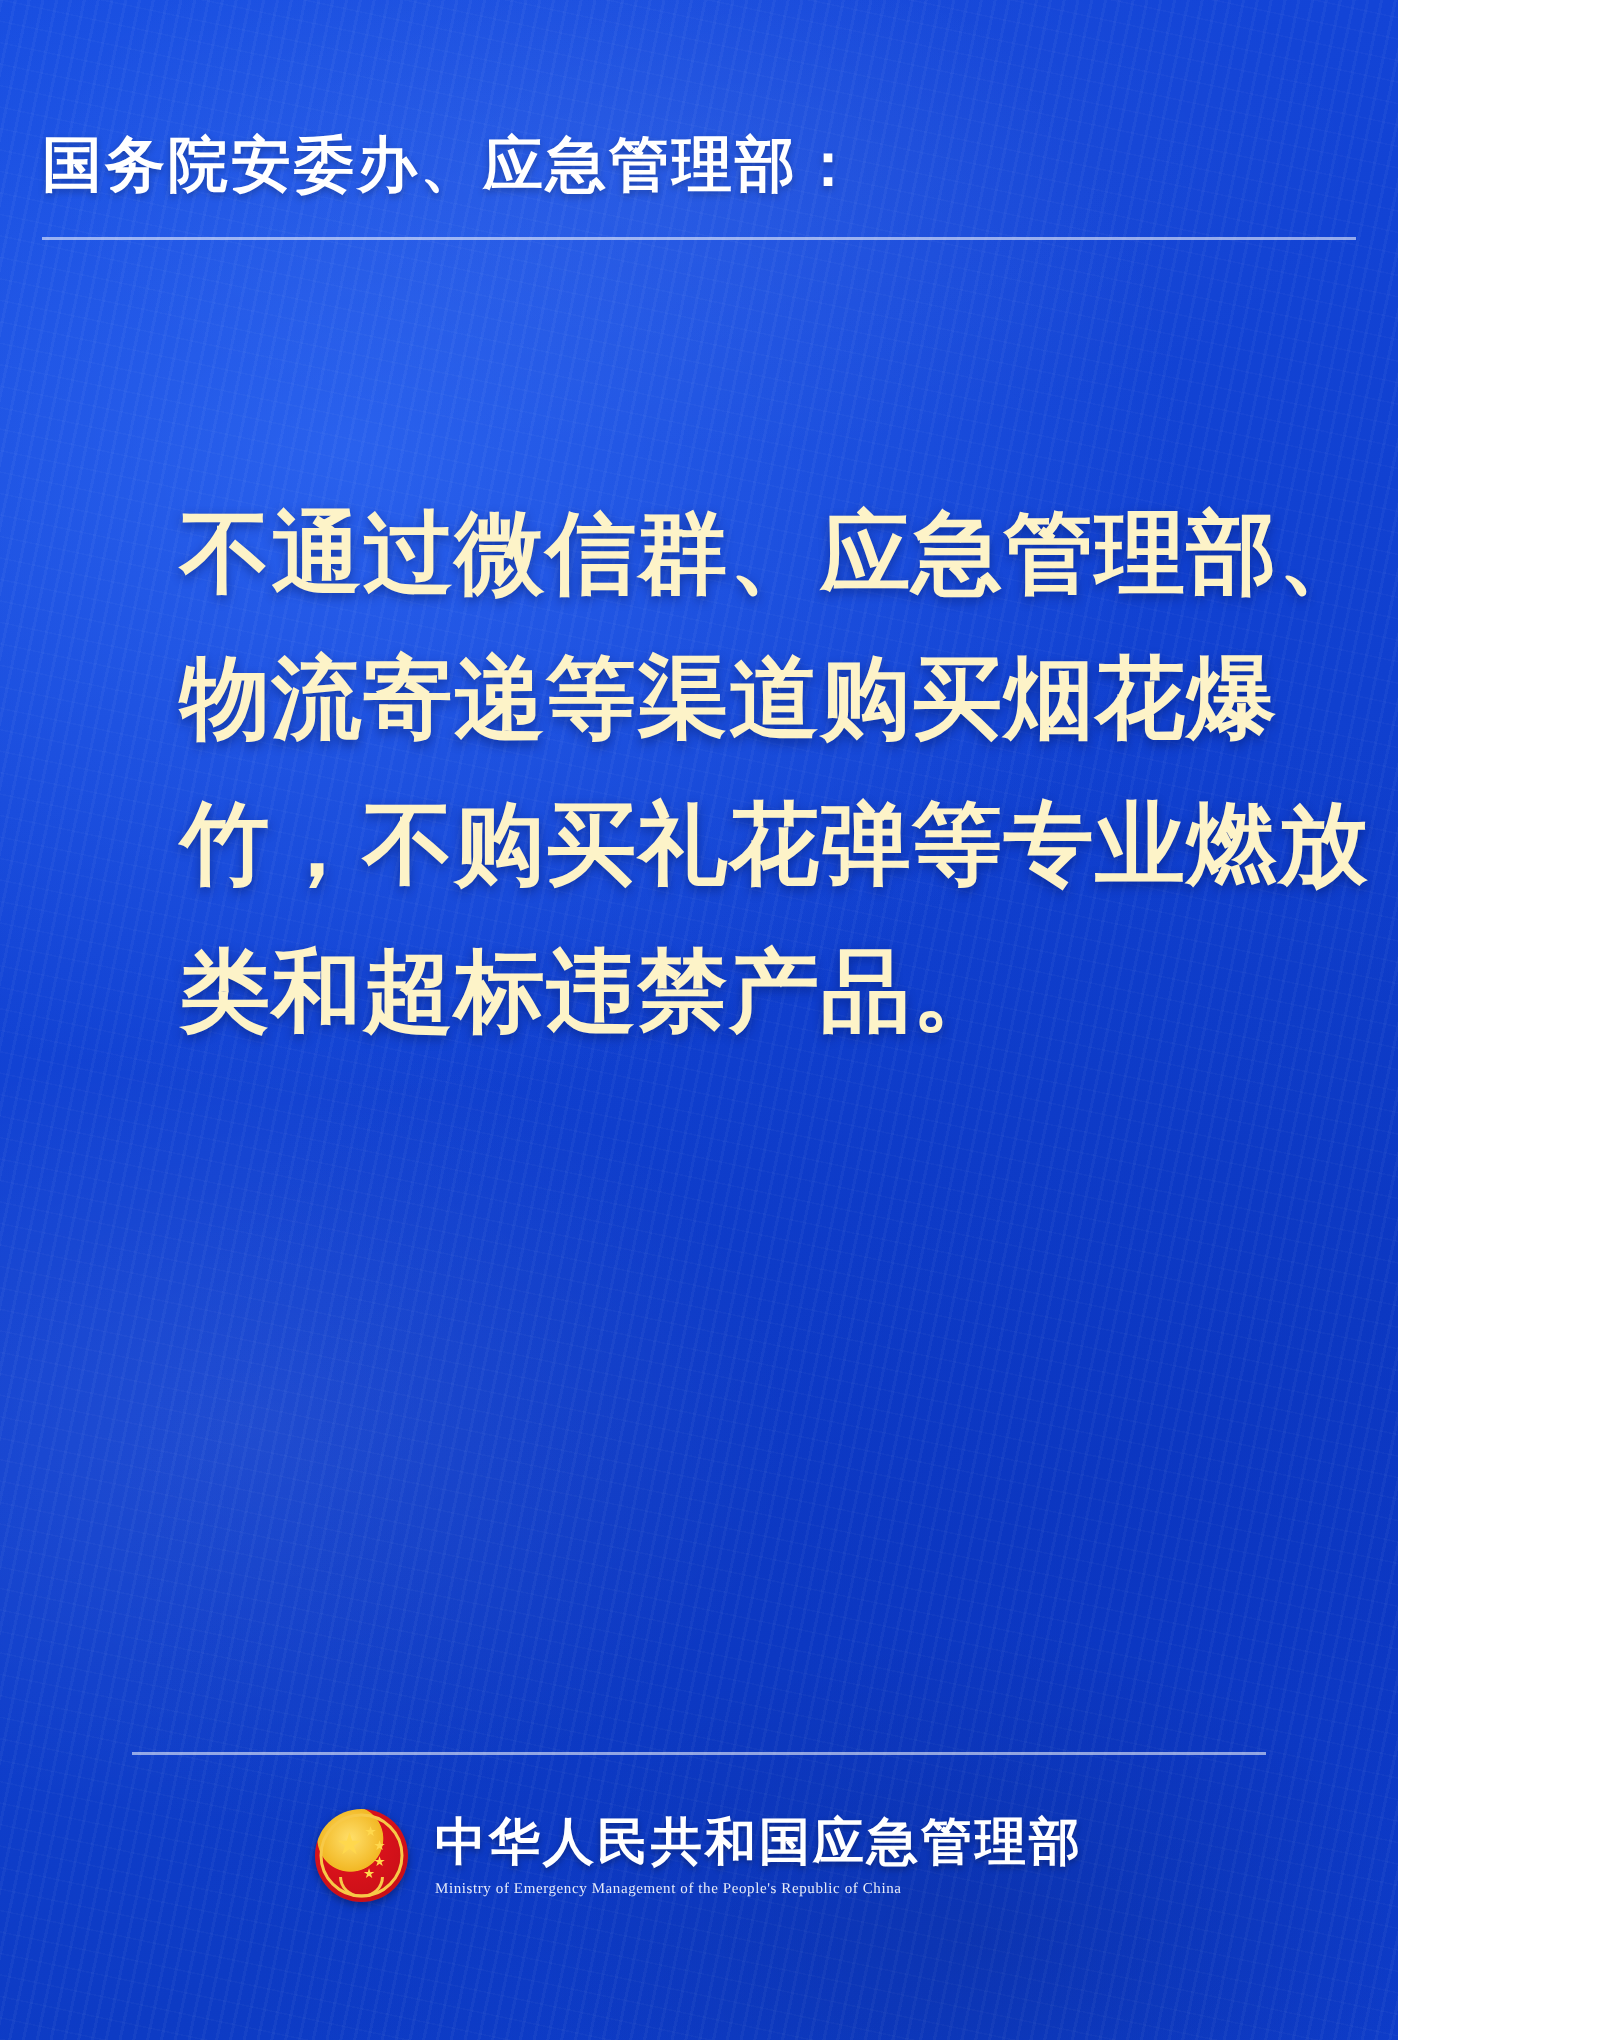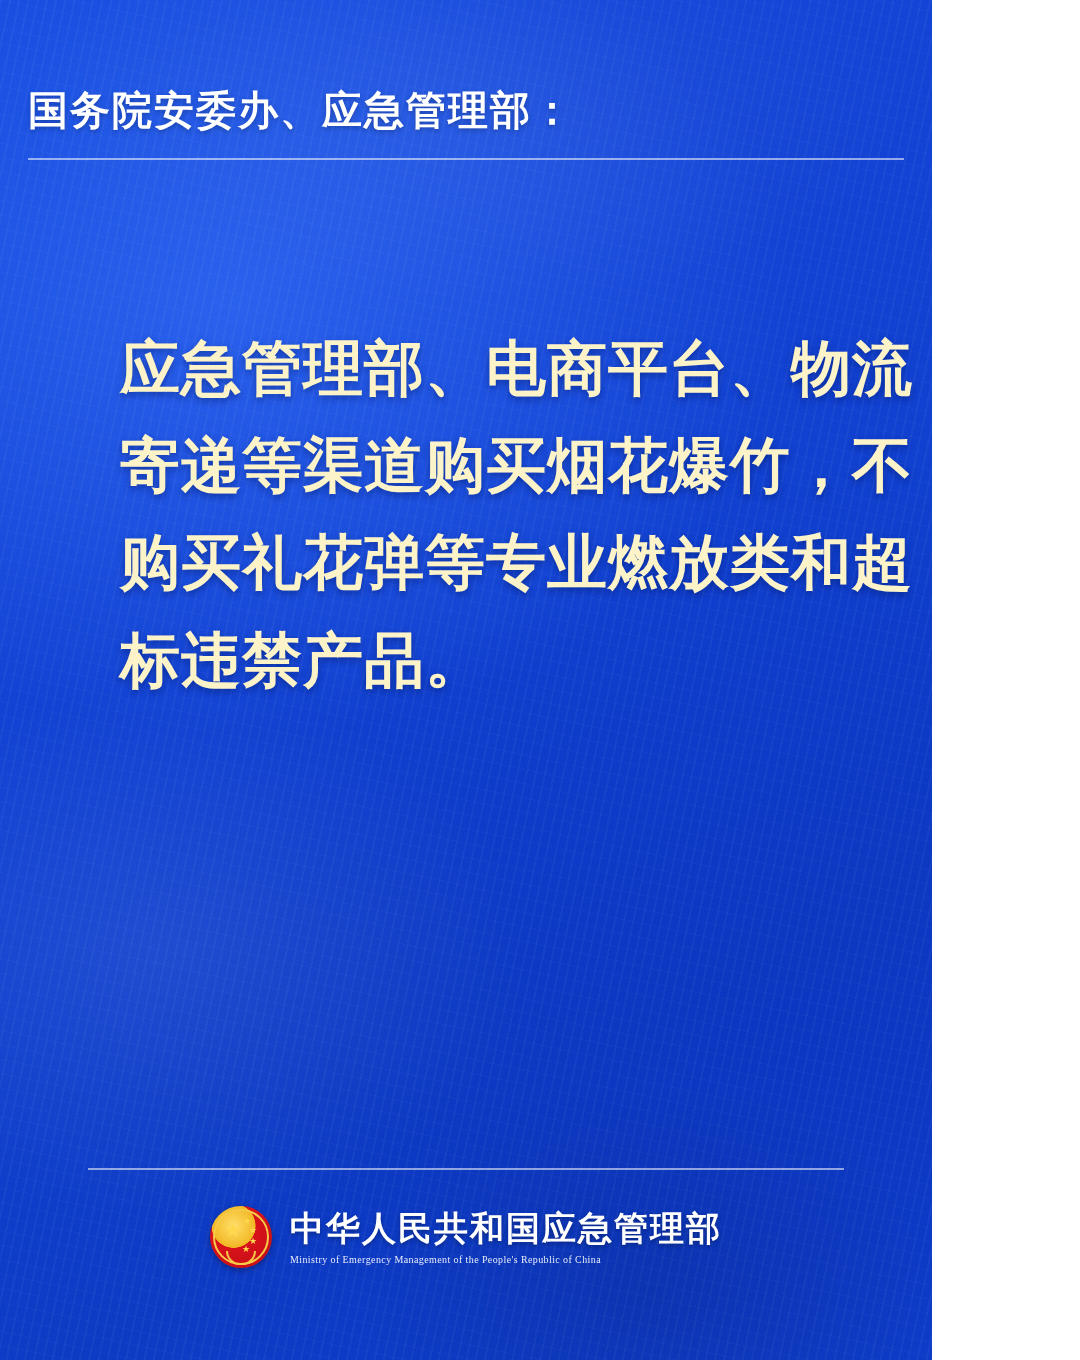--- a/index.html
+++ b/index.html
@@ -167,21 +167,21 @@
 
 <div class="poster">
   <div class="texture"></div>
   <div class="sheen"></div>
 
   <div class="header">
     <div class="header-title">国务院安委办、应急管理部：</div>
     <div class="header-rule"></div>
   </div>
 
-  <div class="main-text">应急管理部、电商平台、物流寄递等渠道购买烟花爆竹，不购买礼花弹等专业燃放类和超标违禁产品。</div>
+  <div class="main-text">不通过微信群、应急管理部、物流寄递等渠道购买烟花爆竹，不购买礼花弹等专业燃放类和超标违禁产品。</div>
 
   <div class="footer">
     <div class="footer-rule"></div>
     <div class="footer-brand">
       <div class="emblem">
         <div class="ring"></div>
         <div class="star-big">★</div>
         <div class="star-small s1">★</div>
         <div class="star-small s2">★</div>
         <div class="star-small s3">★</div>

